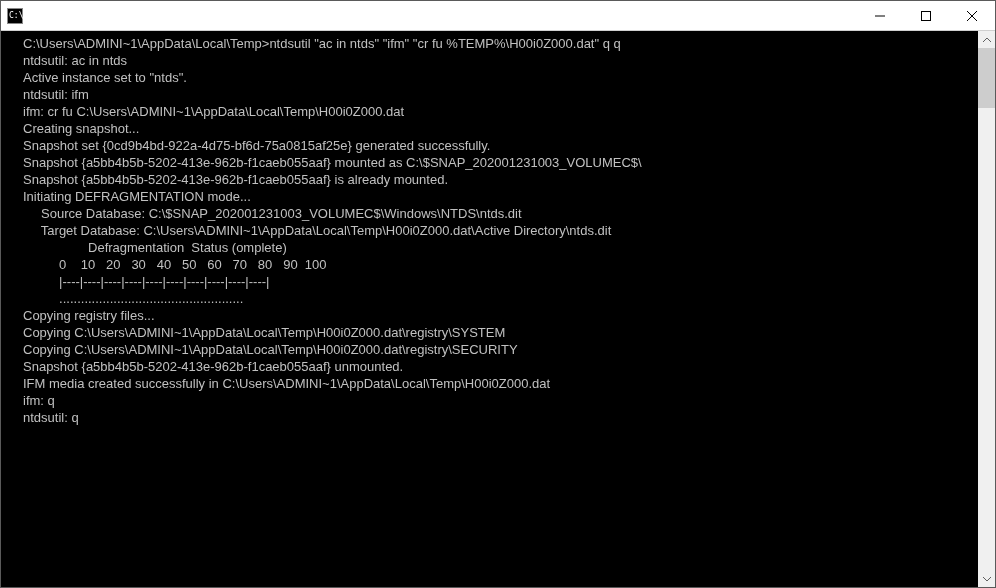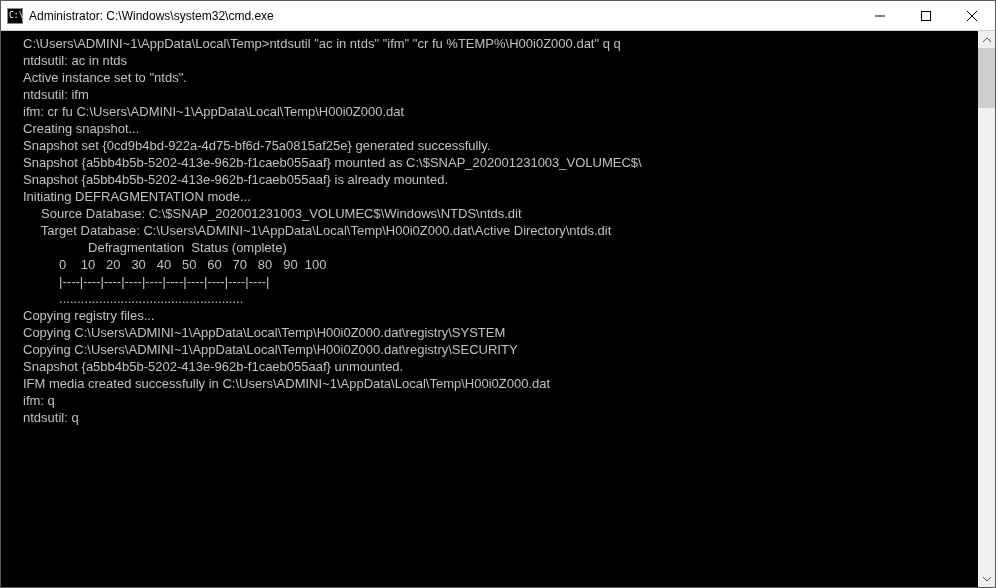--- a/index.html
+++ b/index.html
@@ -94,21 +94,20 @@
   .scrollbar .arrow.down {
     position: absolute; bottom: 0; left: 0;
   }
 </style>
 </head>
 <body>
 
 <div class="window">
   <div class="titlebar">
     <div class="app-icon">C:\</div>
-    <div class="title">Administrator: C:\Windows\system32\cmd.exe</div>
     <div class="spacer"></div>
     <div class="winbtn">
       <svg viewBox="0 0 10 10">
           <line x1="0" y1="5" x2="10" y2="5" stroke="currentColor" stroke-width="1"></line>
         </svg>
     </div>
     <div class="winbtn">
       <svg viewBox="0 0 10 10">
           <rect x="0.5" y="0.5" width="9" height="9" fill="none" stroke="currentColor" stroke-width="1"></rect>
         </svg>

